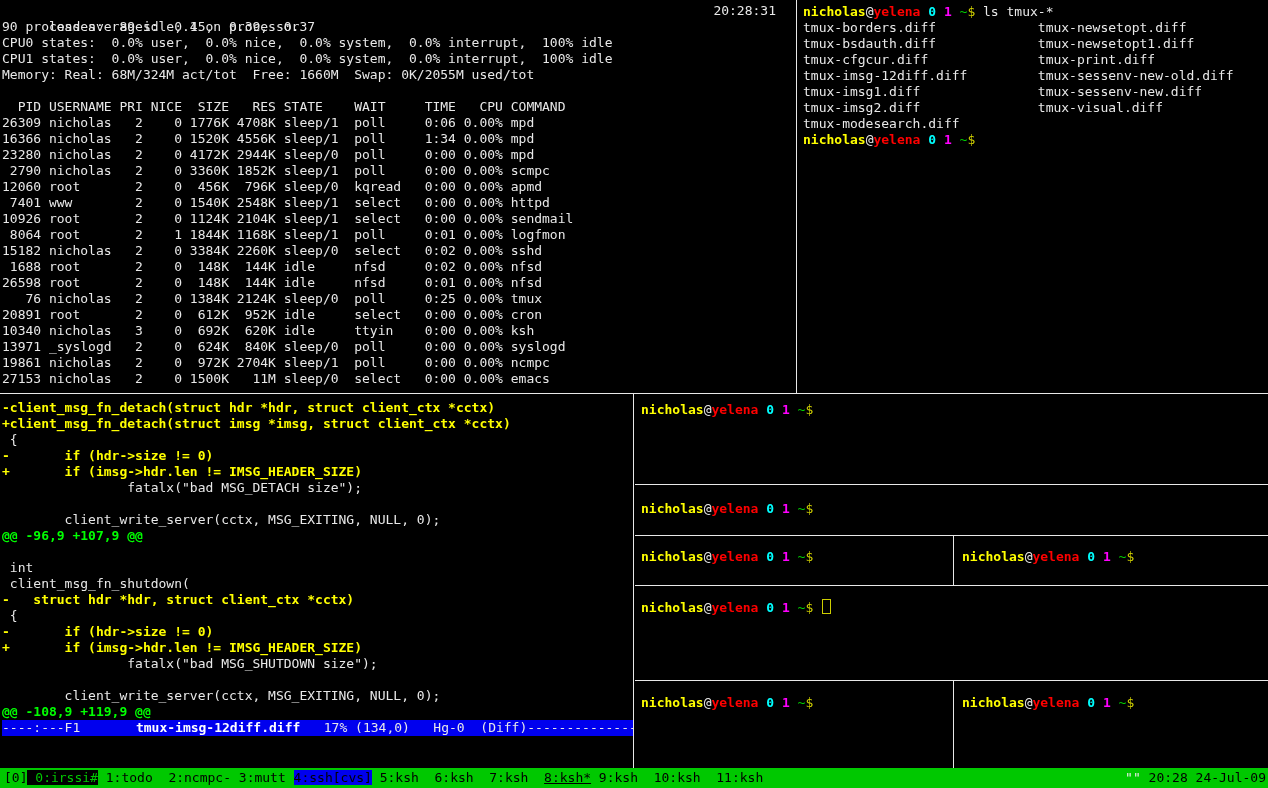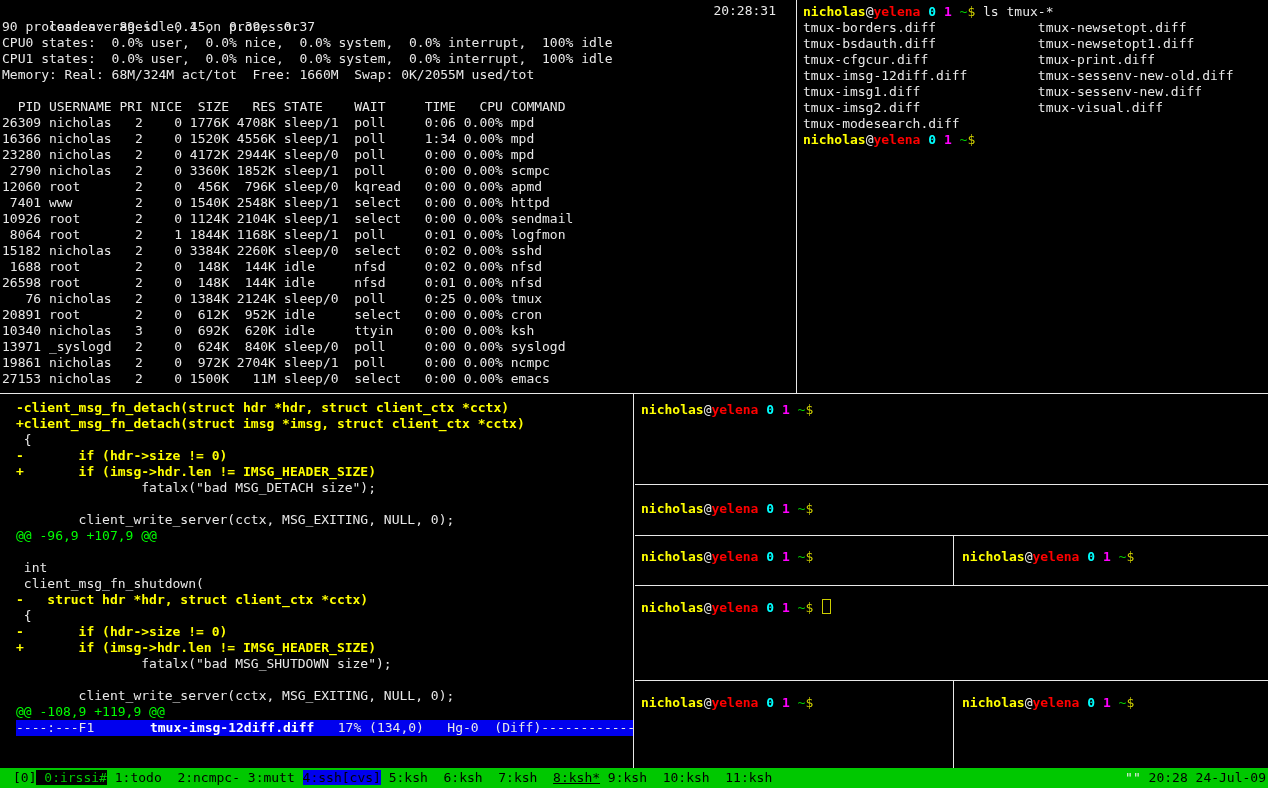--- a/index.html
+++ b/index.html
@@ -13,34 +13,34 @@
 
   
   .c-w  { color:var(--foreground,#e8e8e8); }
   .c-wb { color:#ffffff; font-weight:bold;margin-left:40px; }
   .c-yb { color:var(--diff_changed,#ffff00); font-weight:bold; }
   .c-y  { color:var(--prompt_sigil,#cdcd00); }
   .c-rb { color:var(--prompt_host,#ff0000); font-weight:bold; }
   .c-cb { color:var(--prompt_session,#00ffff); font-weight:bold; }
   .c-mb { color:var(--prompt_window,#ff00ff); font-weight:bold; }
   .c-g  { color:var(--prompt_path,#00cd00); }
-  .c-gb { color:var(--diff_hunk,#00ff00); font-weight:normal; }
+  .c-gb { color:var(--diff_hunk,#00ff00); font-weight:bold; }
 
   
   #pane-top { position:absolute; left:0; top:0; width:796px; height:393px; padding:3px 0 0 2px; box-sizing:border-box; overflow:hidden; }
   .tl-line1 { position:relative; white-space:pre; height:16px; }
   .clock { position:absolute; right:20px; top:0; }
 
   #div-top-v  { position:absolute; left:796px; top:0; width:1px; height:393px; background:var(--border,#e8e8e8); }
   #div-h-main { position:absolute; left:0; top:393px; width:1268px; height:1px; background:var(--border,#e8e8e8); }
   #div-bot-v  { position:absolute; left:633px; top:394px; width:1px; height:374px; background:var(--border,#e8e8e8); }
 
   #pane-shell-main { position:absolute; left:798px; top:0; width:470px; height:393px; padding:4px 0 0 5px; box-sizing:border-box; overflow:hidden; }
 
-  #pane-emacs { position:absolute; left:0; top:394px; width:633px; height:374px; padding:6px 0 0 16px; box-sizing:border-box; overflow:hidden; }
+  #pane-emacs { position:absolute; left:0; top:394px; width:633px; height:374px; padding:6px 0 0 2px; box-sizing:border-box; overflow:hidden; }
   .modeline { white-space:pre; height:16px; background:var(--panel_blue,#0000ee); color:var(--foreground,#e8e8e8); overflow:hidden; }
 
   #right-stack { position:absolute; left:635px; top:394px; width:633px; height:374px; display:flex; flex-direction:column; }
   .rpane { box-sizing:border-box; overflow:hidden; }
   .rp-body { white-space:pre; }
   #rp-a { height:90px; padding:8px 0 0 6px; }
   #rp-b { height:50px; padding:16px 0 0 6px; }
   .rrow  { display:flex; }
   #row-cd { height:49px; }
   #row-fg { height:87px; }
@@ -51,21 +51,21 @@
   #rp-e { height:94px; padding:13px 0 0 6px; }
   .hdivider { height:1px; background:var(--border,#e8e8e8); }
   .vdivider { width:1px; background:var(--border,#e8e8e8); }
 
   .cursor-box { display:inline-block; width:7px; height:13px; border:1px solid var(--prompt_sigil,#cdcd00); vertical-align:-2px; margin-left:1px; }
 
   
   #statusbar { position:absolute; left:0; top:768px; width:1268px; height:20px; background:var(--status_green,#00c800);
                color:#000; display:flex; justify-content:space-between; line-height:20px; white-space:pre; overflow:hidden; }
   #sb-left, #sb-right { white-space:pre; }
-  #sb-left { padding-left:13px;text-align:center; }
+  #sb-left { padding-left:4px;text-align:center; }
   #sb-right { padding-right:2px; }
   .sb-g { color:#000; }
   .sb-a { background:#000; color:var(--status_green,#00c800); }
   .sb-b { background:var(--panel_blue,#0000ee); color:#000; }
   .sb-cur { text-decoration:underline; }
   .sb-q { color:var(--foreground,#e8e8e8); }
 </style>
 </head>
 <body>
 

